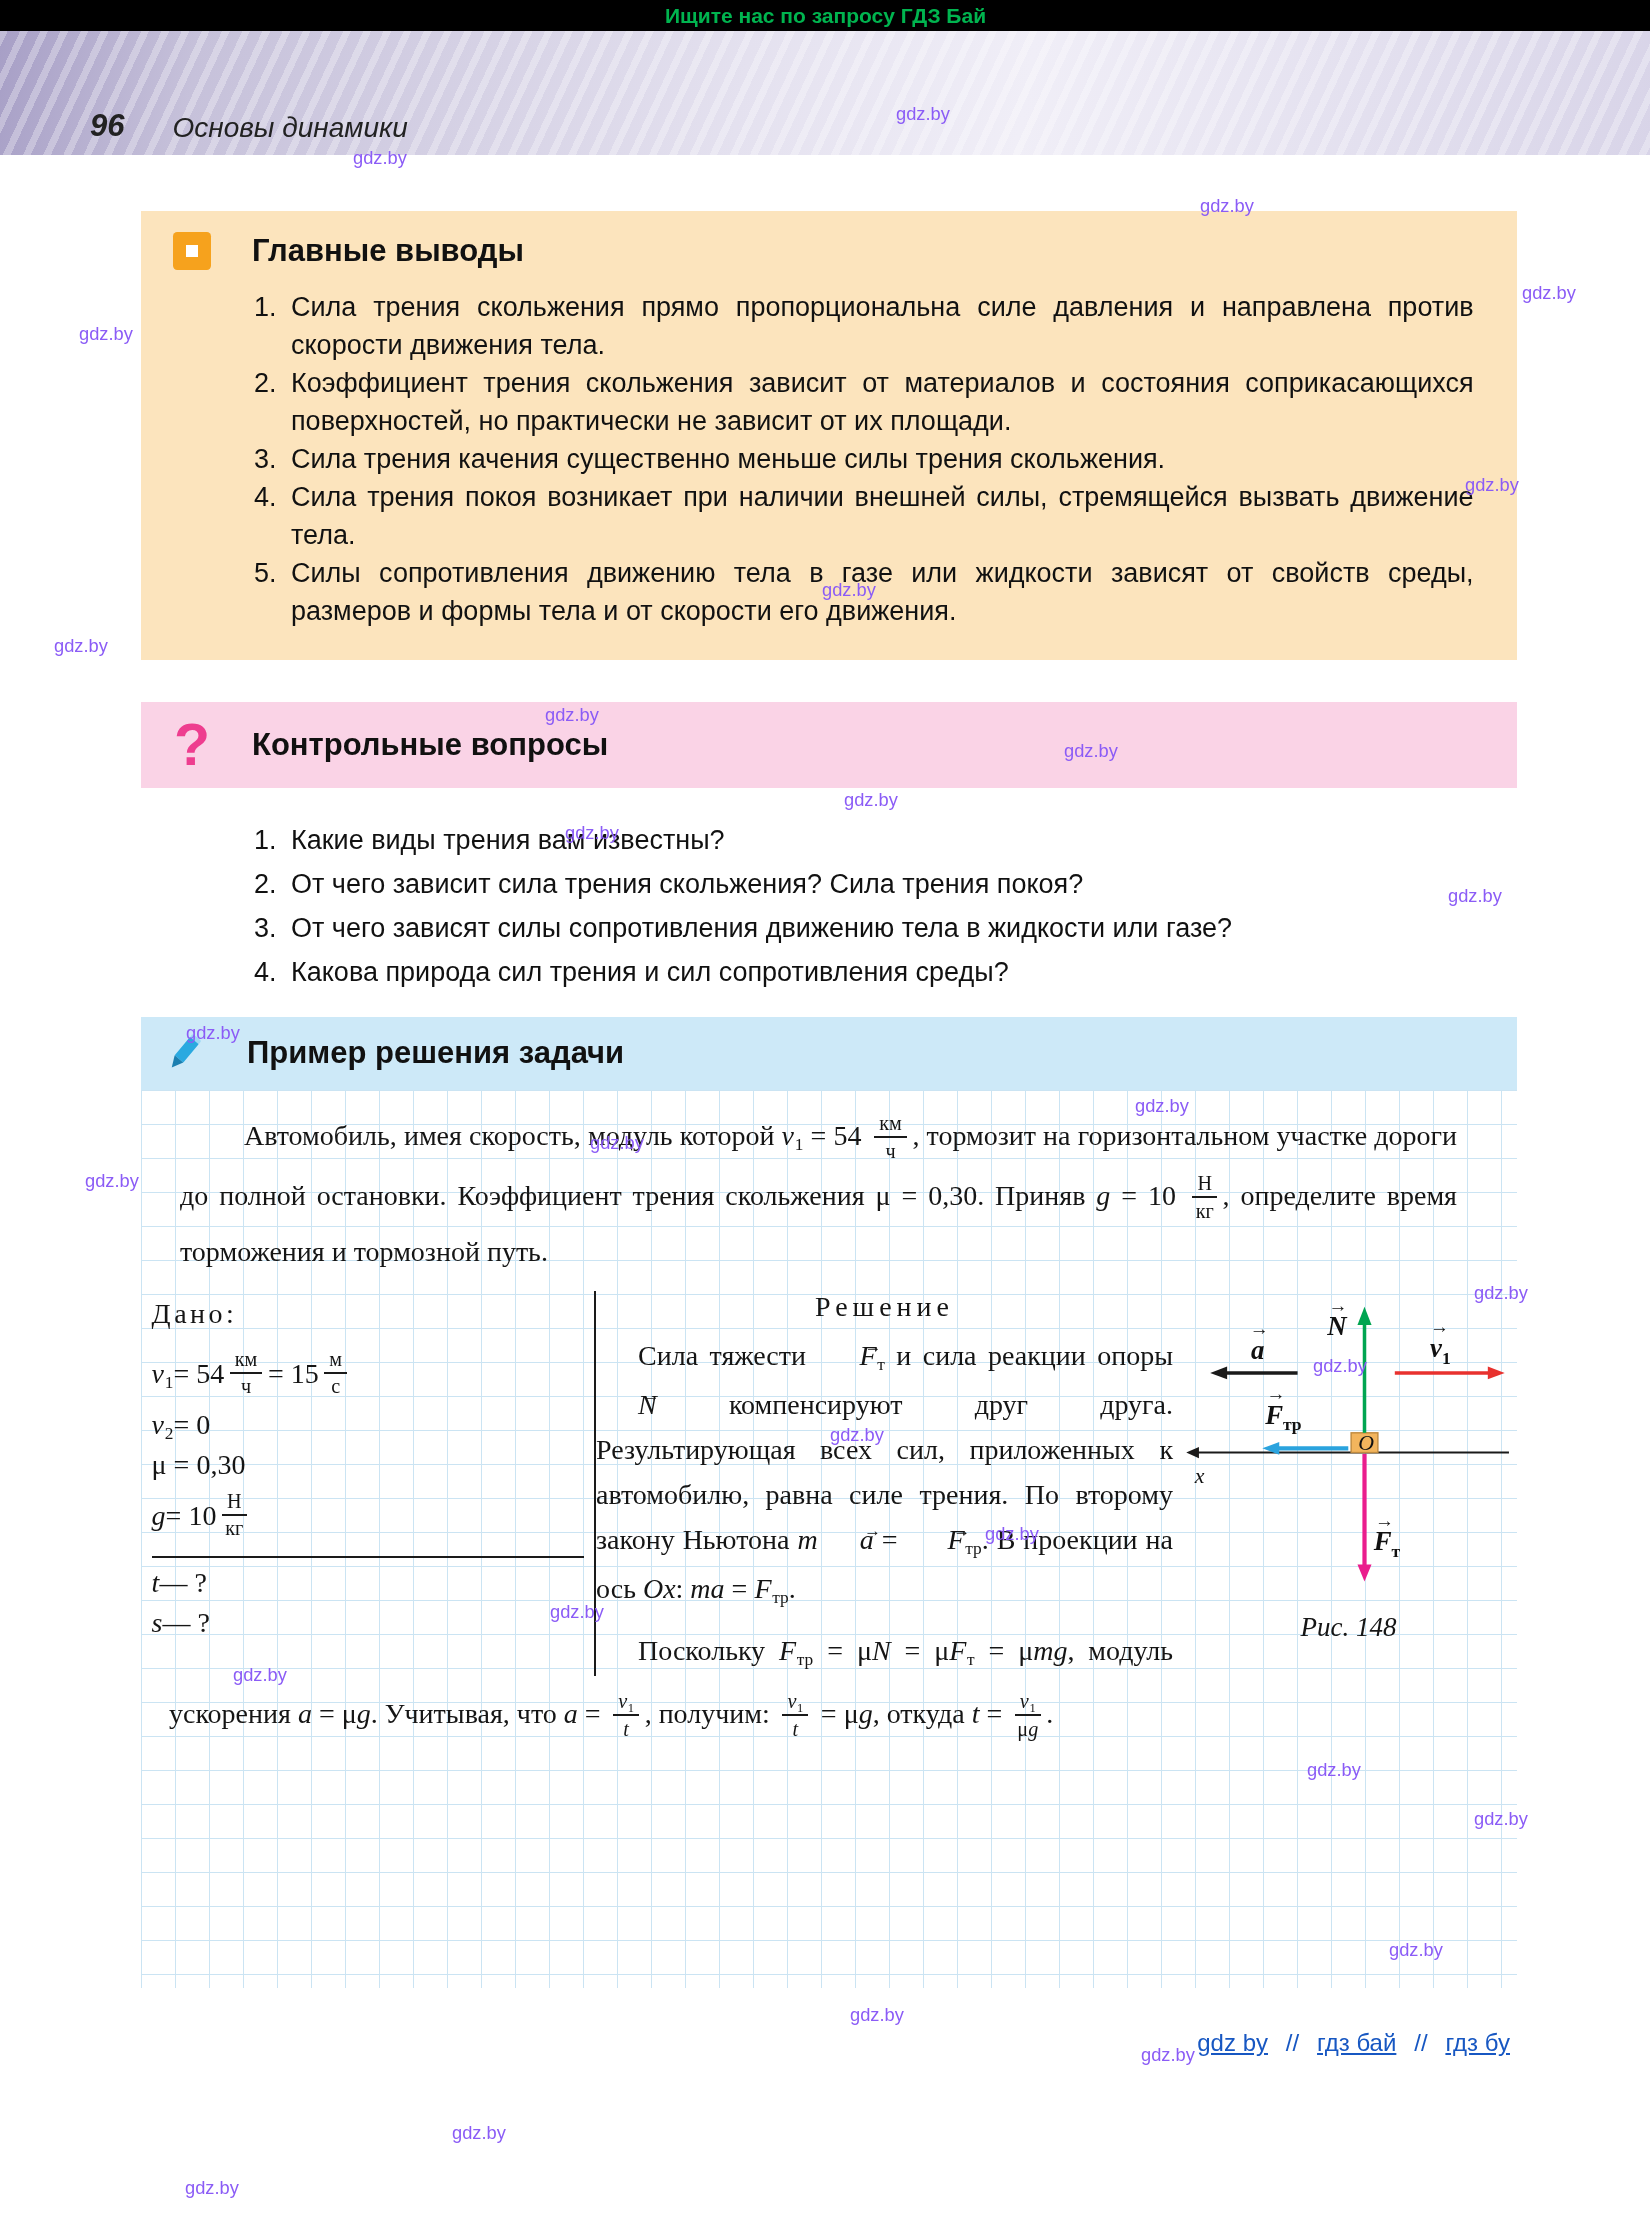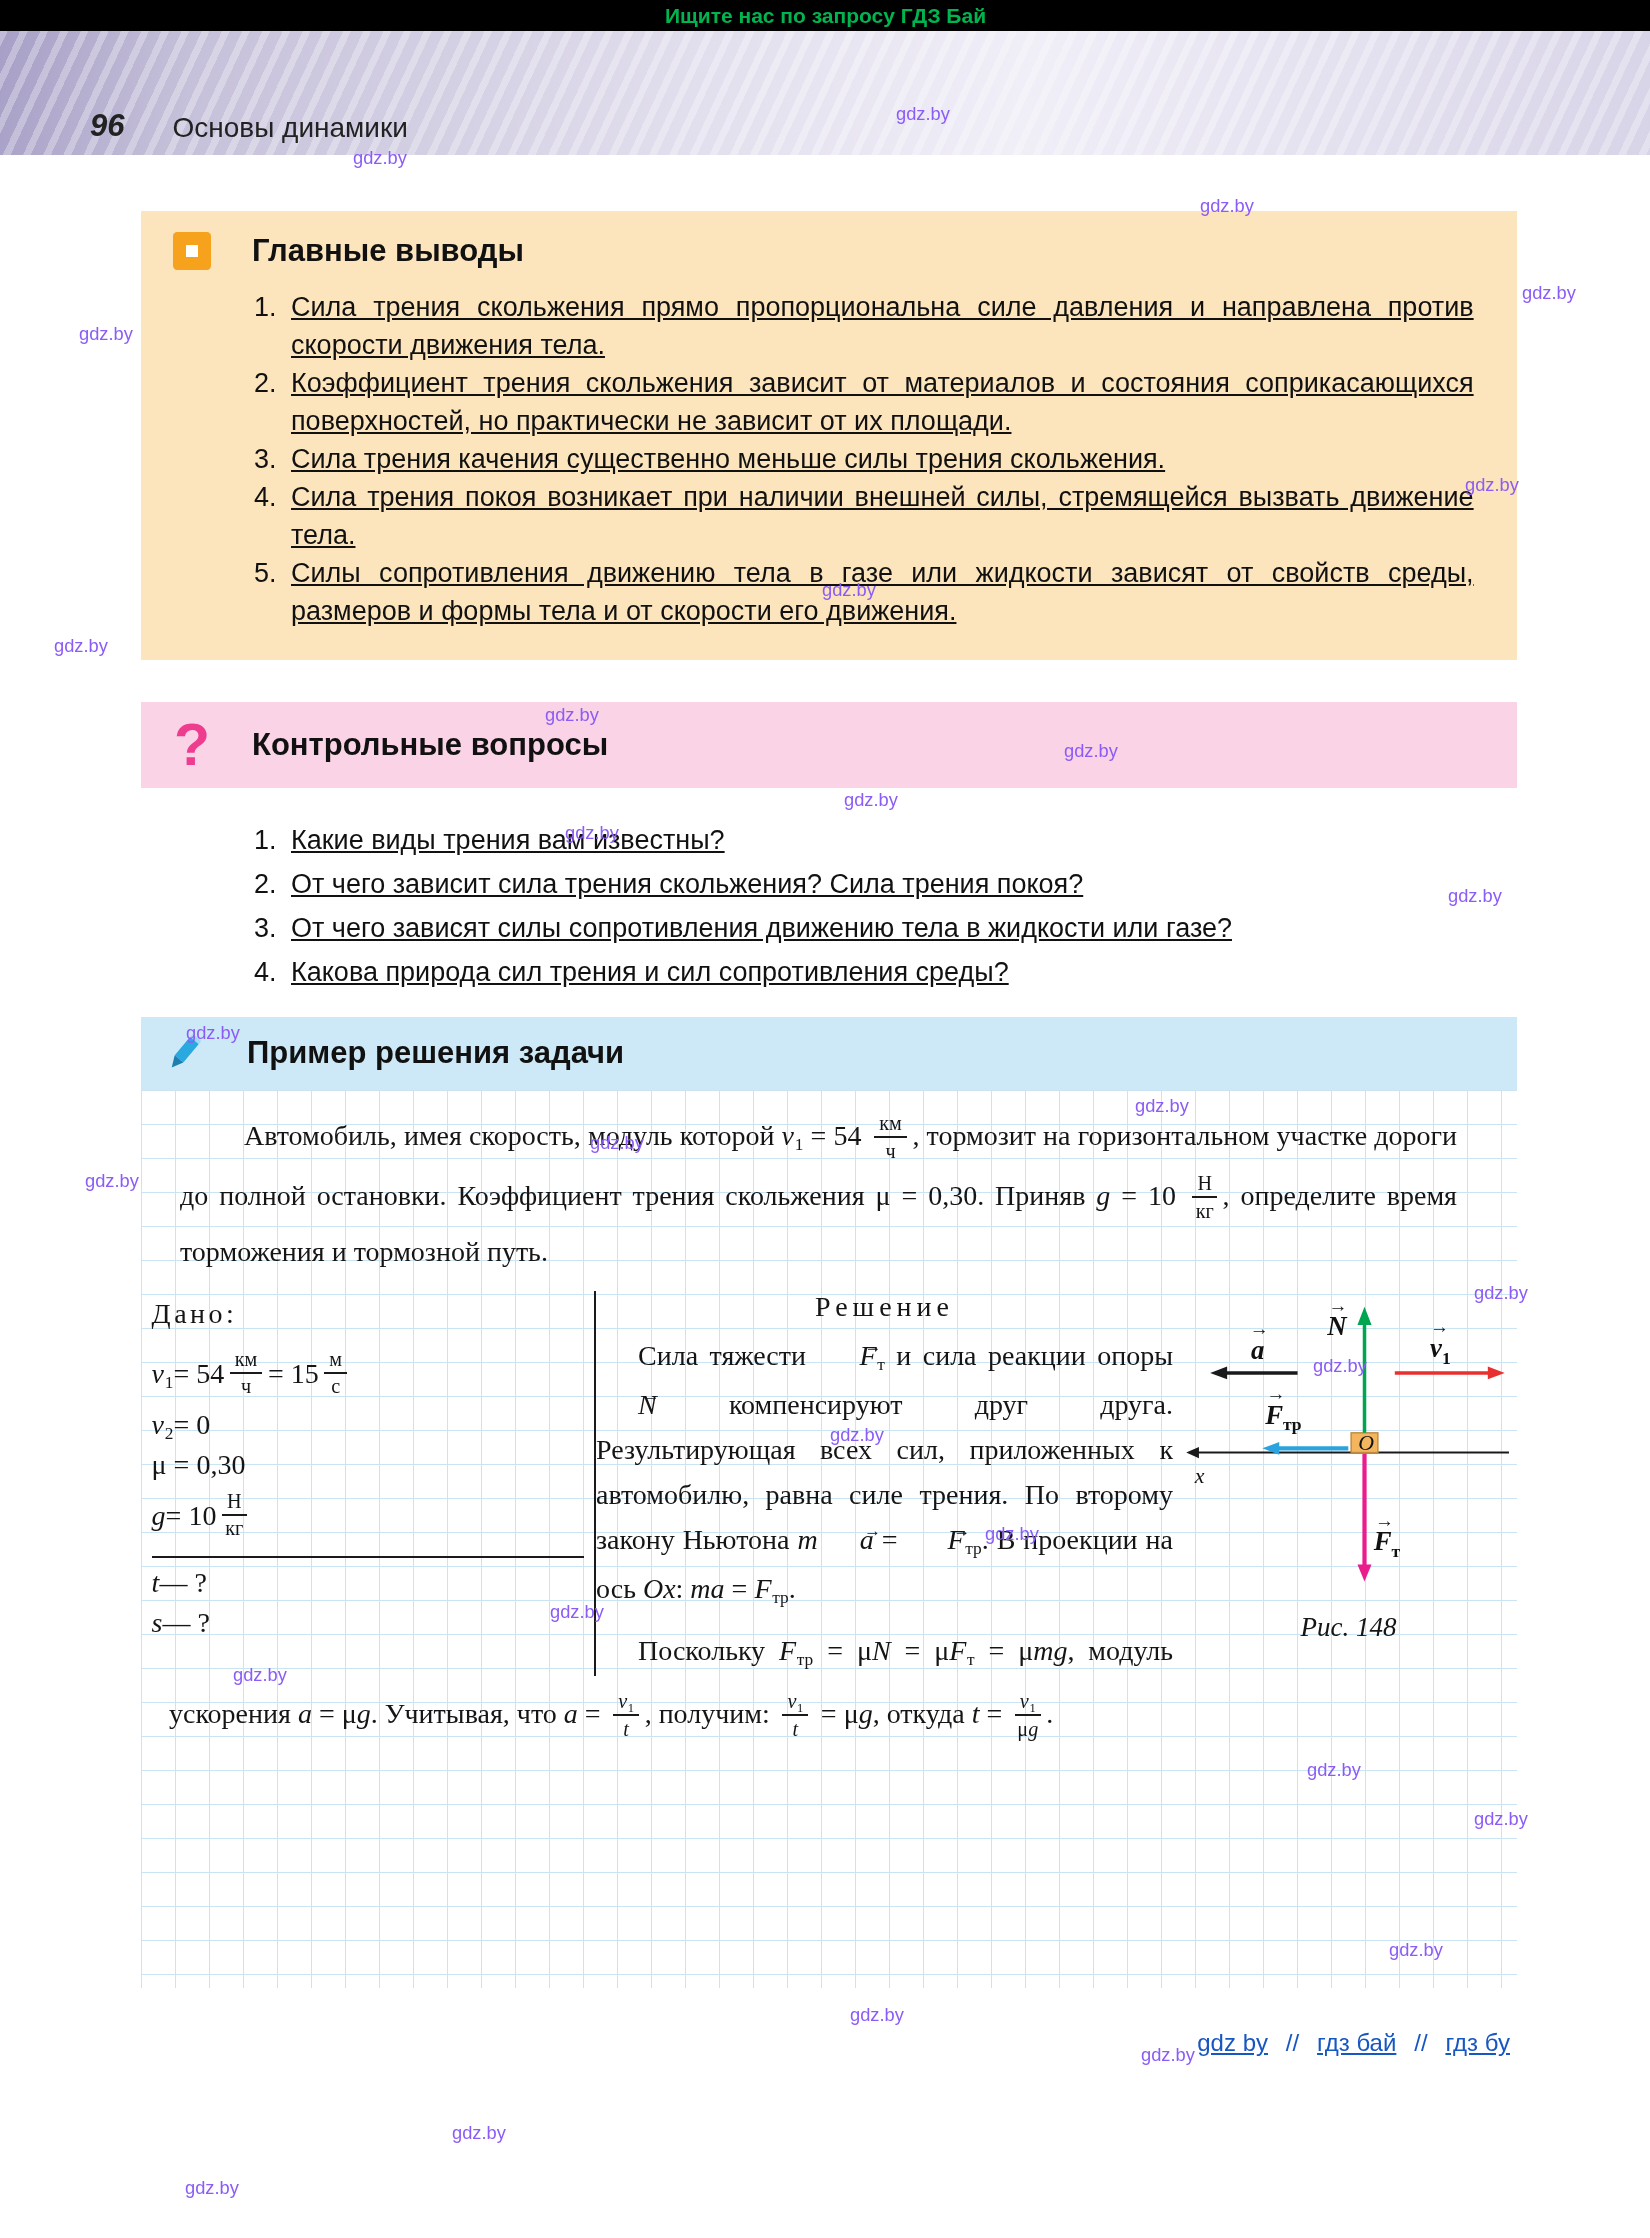--- a/index.html
+++ b/index.html
@@ -8,35 +8,35 @@
   
   .topbar{height:31px;background:#000;display:flex;align-items:center;justify-content:center;}
   .topbar span{color:#00b44f;font-size:21px;font-weight:bold;}
   
   .band{height:124px;
     background:
       repeating-linear-gradient(115deg, rgba(255,255,255,.30) 0 7px, rgba(255,255,255,0) 7px 18.3px),
       linear-gradient(100deg,#a79fc6 0%,#c6c1da 12%,#e4e1ef 45%,#f0eef7 62%,#d8d4e8 100%);
     display:flex;align-items:flex-end;padding:0 0 11.3px 90px;box-sizing:border-box;gap:8px;}
   .pageno{font-size:31px;font-weight:bold;font-style:italic;color:#222;}
-  .chapter{font-size:28px;color:#222;margin-left:40px;}
+  .chapter{font-size:28px;font-style:italic;color:#222;margin-left:40px;}
   
   .content{margin:0 133px 0 141px;width:1376px;}
   
   .panel-orange{margin-top:56px;background:#fce4bd;padding:21px 42px 30px 32px;box-sizing:border-box;}
   .panel-head{display:flex;align-items:center;margin-bottom:18.3px;}
   .panel-title{font-size:31px;font-weight:bold;color:#111;}
   .sq-icon{width:38px;height:38px;background:#f6a21d;border-radius:4.2px;display:flex;
            align-items:center;justify-content:center;flex:none;}
   .sq-hole{width:11.3px;height:11.3px;background:#fff;}
   .head-gap{margin-left:41px;}
   .list{margin-left:81px;margin-right:1.4px;}
   .li{display:flex;font-size:27px;line-height:38px;}
   .li .n{width:37px;flex:none;}
-  .li .t{flex:1;text-align:justify;text-decoration:underline;}
+  .li .t{flex:1;text-align:justify;}
   .panel-pink{margin-top:42px;background:#fad3e6;height:86px;display:flex;align-items:center;
               padding-left:32px;box-sizing:border-box;}
   .q-icon{font-size:59px;font-weight:bold;color:#ee3d8f;width:38px;text-align:center;flex:none;line-height:1;}
   .questions{margin:30px 0 0 113px;}
   .questions .li{line-height:44px;}
   .panel-blue{margin-top:22.6px;background:#cde9f8;height:73px;display:flex;align-items:center;
               padding-left:20px;box-sizing:border-box;}
   
   .notebook{min-height:898px;box-sizing:border-box;padding-bottom:17px;
     background-color:#fff;

